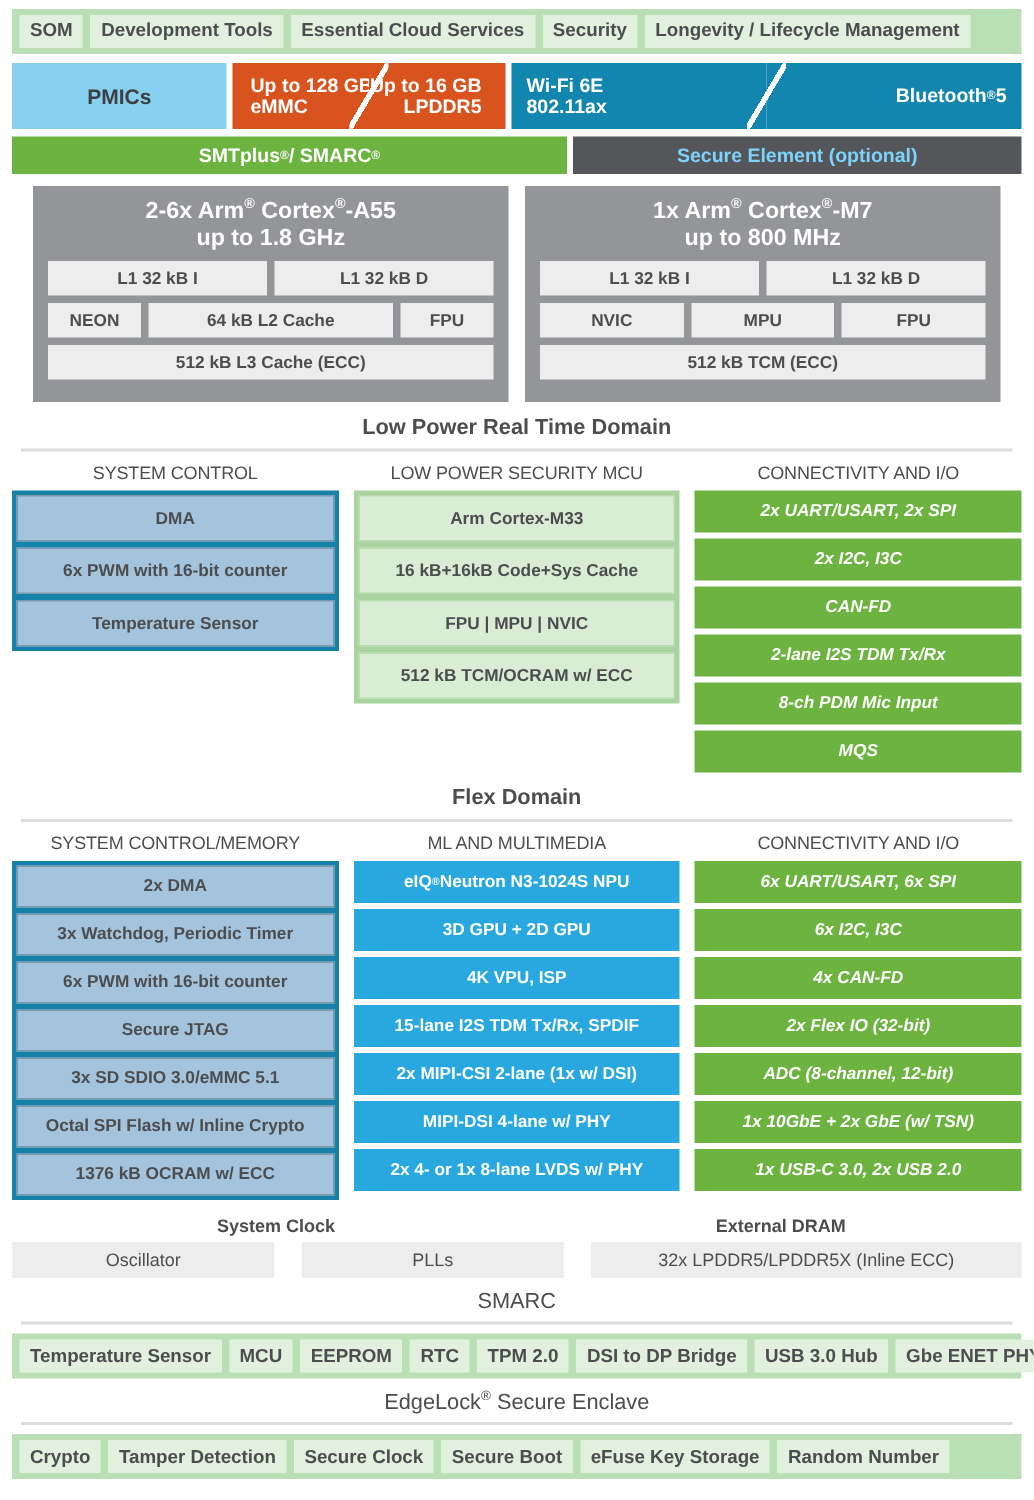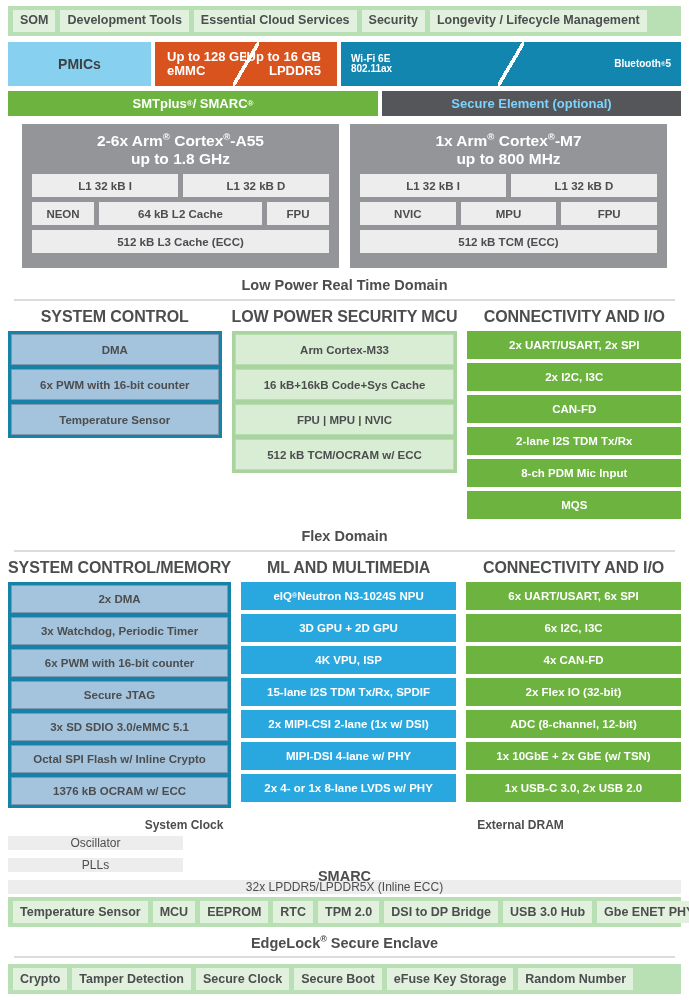--- a/index.html
+++ b/index.html
@@ -48,21 +48,21 @@
   .mem-b { width: 50%; justify-content: flex-end; padding-right: 16px; text-align: right; }
   .slash {
     position: absolute; top: 0; bottom: 0; width: 26px;
     left: 50%; margin-left: -13px;
     background: linear-gradient(to bottom right,
       transparent 0 46%, #ffffff 46% 54%, transparent 54% 100%);
     transform: skewX(0deg);
     pointer-events: none;
   }
   .wl-group { position: relative; flex: 1; display: flex; }
-  .wl-a, .wl-b { background: #1386b0; color: #ffffff; font-size: 10px; }
+  .wl-a, .wl-b { background: #1386b0; color: #ffffff; font-size: 13px; }
   .wl-a { width: 50%; justify-content: flex-start; padding-left: 10px; text-align: left; }
   .wl-b { width: 50%; justify-content: flex-end; padding-right: 10px; text-align: right; }
 
   
   .band3 { display: flex; margin-top: 5px; height: 25px; gap: 4px; }
   .smt { background: #6cb33f; color: #ffffff; font-size: 13px; width: 370px; }
   .sec-el { background: #54565a; color: #7dd3fc; font-size: 13px; flex: 1; }
 
   
   .cpu-row { display: flex; gap: 11px; margin-top: 8px; padding: 0 14px; }
@@ -90,72 +90,72 @@
   .domain-label {
     text-align: center; font-weight: 700; font-size: 14.5px;
     color: #4c4d4f; margin: 9px 0 6px;
   }
   .hr { height: 2px; background: #dcdcdc; margin: 0 6px; }
 
   
   .cols { display: flex; gap: 10px; margin-top: 7px; }
   .col { flex: 1; }
   .col-head {
-    text-align: center; font-weight: 700; font-size: 16px;
+    text-align: center; font-weight: 400; font-size: 12px;
     color: #4c4d4f; margin-bottom: 5px; letter-spacing: -0.1px;
     white-space: nowrap;
   }
   .stack { display: flex; flex-direction: column; }
 
   
   .frame-blue { background: #1682a8; padding: 3px; gap: 4px; }
   .frame-blue .item {
     background: #a4c3dc; color: #4c4d4f; border: 1px solid #7d97ad;
   }
   
   .frame-lgreen { background: #a9d4a0; padding: 3px; gap: 4px; }
   .frame-lgreen .item {
     background: #d9edd4; color: #4c4d4f; border: 1px solid #b7dcae;
   }
   
   .plain-green { gap: 4px; }
-  .plain-green .item { background: #6cb33f; color: #ffffff; }
+  .plain-green .item { background: #6cb33f; color: #ffffff; font-style: italic; }
   
   .plain-blue { gap: 4px; }
   .plain-blue .item { background: #29a8df; color: #ffffff; }
 
   .item {
     height: 31px;
     display: flex; align-items: center; justify-content: center;
     font-size: 11.5px; font-weight: 700; text-align: center;
     white-space: nowrap;
   }
   .stack.tall .item { height: 28px; }
 
   
   .clk-heads { display: flex; margin-top: 10px; }
   .clk-heads .h {
     font-weight: 700; font-size: 12px; color: #4c4d4f; text-align: center;
   }
   .clk-heads .h1 { width: 352px; }
   .clk-heads .h2 { flex: 1; }
-  .clk-row { display: flex; gap: 8px; margin-top: 4px; height: 24px; flex-direction: column; }
+  .clk-row { display: flex; gap: 18px; margin-top: 4px; height: 24px; }
   .clk-cell {
     background: #ededee; color: #4c4d4f;
     font-size: 12px; font-weight: 400;
     display: flex; align-items: center; justify-content: center;
     white-space: nowrap;
   }
   .clk-cell.osc  { width: 175px; }
   .clk-cell.plls { width: 175px; }
   .clk-cell.dram { flex: 1; }
 
   
   .band-title {
-    text-align: center; font-weight: 700; font-size: 14.5px;
+    text-align: center; font-weight: 400; font-size: 14.5px;
     color: #4c4d4f; margin: 8px 0 5px;
   }
   .green-band {
     background: #b9dfb4; padding: 4px 5px;
     display: flex; gap: 5px; height: 30px;
   }
   .green-band .chip {
     background: #e2f0de; color: #4c4d4f;
     font-size: 12.5px; padding: 0 7px; height: 100%;
     font-weight: 700;

